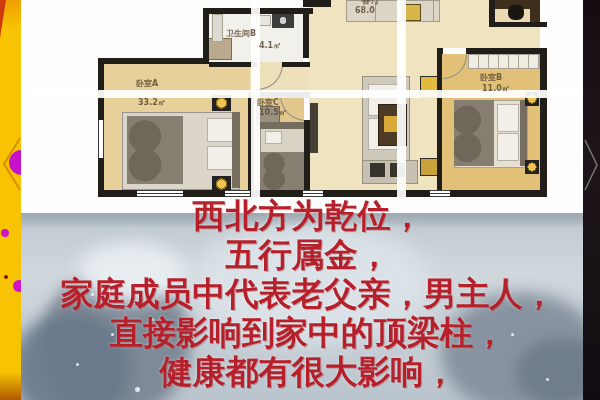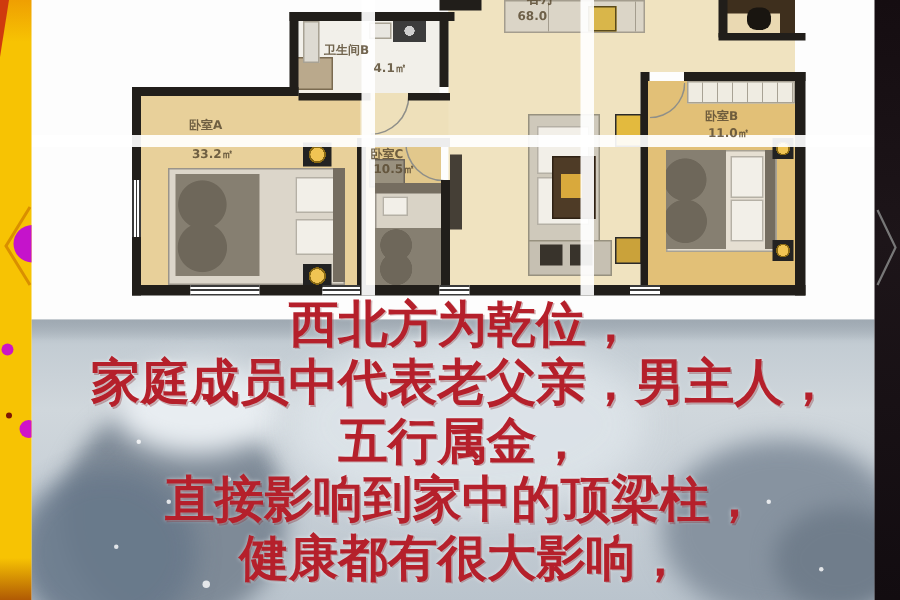--- a/index.html
+++ b/index.html
@@ -13,21 +13,21 @@
   .red-sliver{left:0;top:0;width:6px;height:38px;background:#cf3a0e;
     clip-path:polygon(0 0,100% 0,0 100%);}
   .half-dot{left:9px;top:150px;width:25px;height:25px;border-radius:50%;background:#c513cb;}
   .dot1{left:1px;top:229px;width:8px;height:8px;border-radius:50%;background:#cc17c4;}
   .dot2{left:13px;top:280px;width:12px;height:12px;border-radius:50%;background:#d013c9;}
   .dot3{left:4px;top:275px;width:4px;height:4px;border-radius:50%;background:#7d1606;}
   .rightbar{left:583px;top:0;width:17px;height:400px;overflow:hidden;
     background:linear-gradient(180deg,#150d11 0%,#1d1519 40%,#120c10 100%);}
 
   
-  .fp{left:21px;top:0;width:562px;height:213px;background:#fdfdfd;overflow:hidden;text-align:center;}
+  .fp{left:31px;top:0;width:562px;height:213px;background:#fdfdfd;overflow:hidden;text-align:center;}
   .floor{position:absolute;}
   .w{position:absolute;background:#211e1a;}
   .win{position:absolute;background:linear-gradient(#3a3a3a 0 15%,#fff 15% 42%,#3a3a3a 42% 58%,#fff 58% 85%,#3a3a3a 85% 100%);}
   .winv{position:absolute;background:linear-gradient(90deg,#3a3a3a 0 18%,#fff 18% 44%,#3a3a3a 44% 56%,#fff 56% 82%,#3a3a3a 82% 100%);}
   .arc{position:absolute;border:0 solid #8f8f89;background:transparent;}
   .grid{position:absolute;background:rgba(255,255,255,.92);}
   .lbl{position:absolute;font-size:8px;line-height:9px;color:#5b4c33;font-weight:bold;
        opacity:.85;white-space:nowrap;}
   .lbl.big{font-size:10px;line-height:11px;}
   .ns{position:absolute;background-color:#222;
@@ -170,22 +170,22 @@
     <div class="blob" style="left:55px;top:30px;width:110px;height:60px;background:#e8edf1;filter:blur(9px);"></div>
     <div class="blob" style="left:170px;top:10px;width:240px;height:120px;background:#dde4e9;filter:blur(12px);opacity:.9;"></div>
     <div class="blob" style="left:420px;top:80px;width:160px;height:120px;background:#8793a0;filter:blur(8px);"></div>
     <div class="blob" style="left:495px;top:125px;width:90px;height:70px;background:#707d8b;filter:blur(7px);"></div>
     <div style="position:absolute;left:0;top:0;width:562px;height:14px;background:linear-gradient(#9fa9b2,transparent);"></div>
     <div class="spk"></div>
   </div>
 
   <div class="abs caption">
     <div>西北方为乾位，</div>
+    <div>五行属金，</div>
     <div>家庭成员中代表老父亲，男主人，</div>
-    <div>五行属金，</div>
     <div>直接影响到家中的顶梁柱，</div>
     <div>健康都有很大影响，</div>
   </div>
 
   <div class="abs leftbar">
     <div class="abs red-sliver"></div>
     <svg class="abs" style="left:0;top:134px;" width="21" height="60" viewBox="0 0 21 60">
       <polyline points="20,4 4,30 20,56" fill="none" stroke="#d98f00" stroke-width="2"></polyline>
     </svg>
     <div class="abs half-dot"></div>

